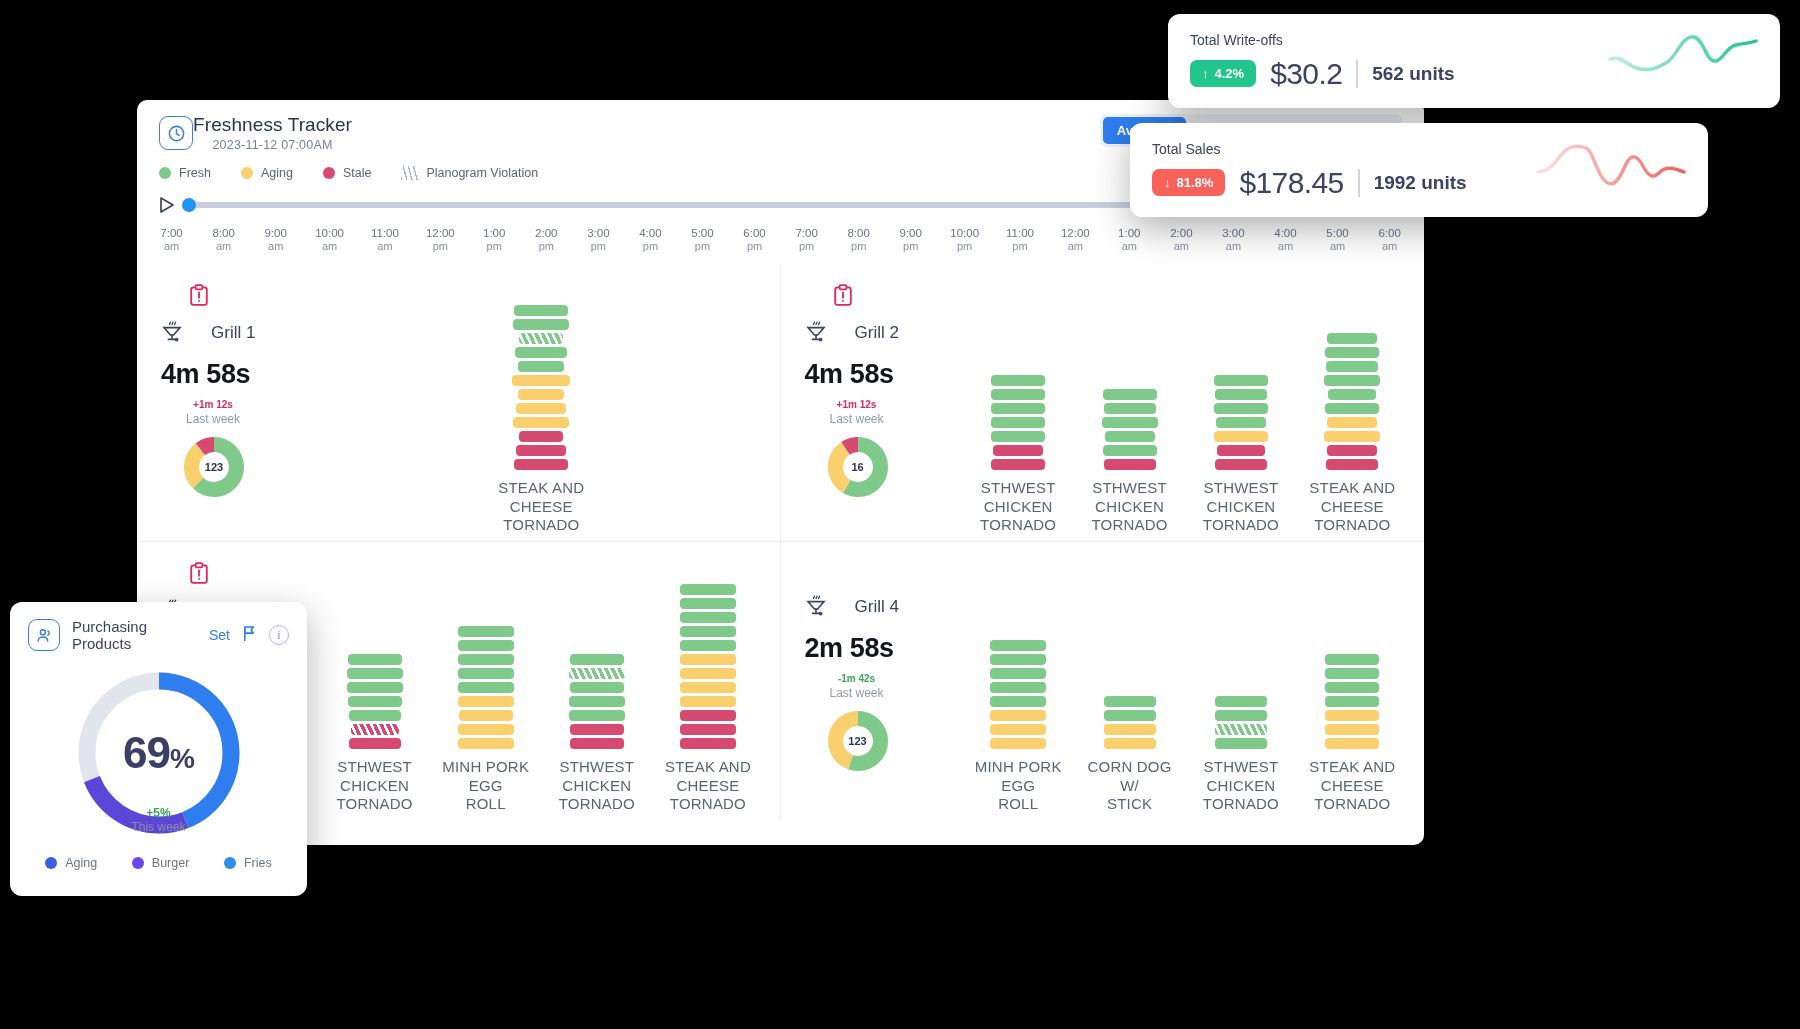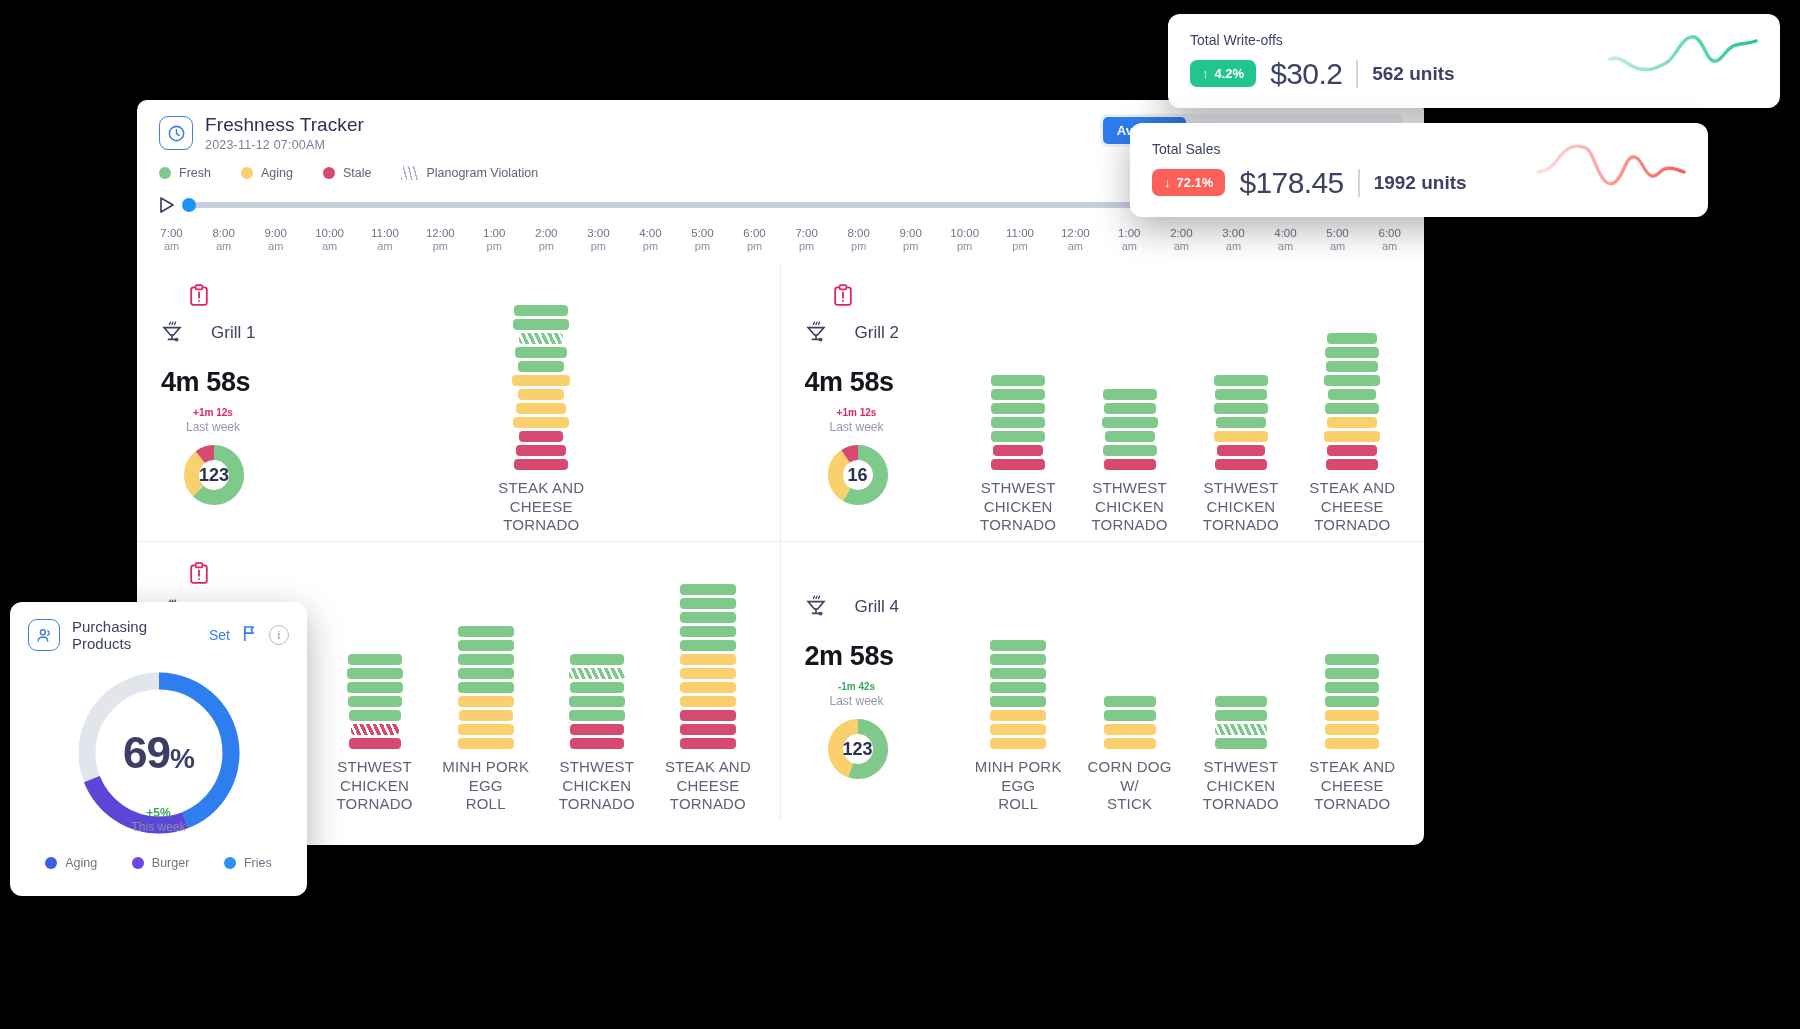--- a/index.html
+++ b/index.html
@@ -15,21 +15,21 @@
   .dashboard {
     position: absolute;
     left: 137px; top: 100px;
     width: 1287px; height: 745px;
     background: #ffffff;
     border-radius: 10px;
     box-shadow: 0 10px 40px rgba(0,0,0,.35);
     overflow: hidden;
   }
   .dash-head { padding: 14px 22px 0 22px; position: relative; }
-  .title-row { display: flex; align-items: center; gap: 12px; }
+  .title-row { display: flex; align-items: center; gap: 0; text-align: center; }
   .clock-badge {
     width: 34px; height: 34px; border-radius: 9px;
     border: 1.6px solid #3f7fd6; display: flex;
     align-items: center; justify-content: center; flex: 0 0 auto;
   }
   .dash-title { font-size: 19px; color: #2b3253; letter-spacing: .1px; }
   .dash-sub { font-size: 12.5px; color: #7a8096; margin-top: 2px; letter-spacing: .2px; }
 
   .legend-row { display: flex; align-items: center; gap: 30px; margin-top: 14px; }
   .leg { display: flex; align-items: center; gap: 8px; font-size: 12.5px; color: #5d6377; }
@@ -68,29 +68,29 @@
   
   .grid { display: grid; grid-template-columns: 1fr 1fr; grid-template-rows: 1fr 1fr; margin-top: 10px; }
   .cell { position: relative; height: 278px; padding: 14px 16px 0 24px; display: flex; }
   .cell.brdr-r { border-right: 1px solid #e9ecf2; }
   .cell.brdr-b { border-bottom: 1px solid #e9ecf2; }
 
   .cell-info { width: 158px; flex: 0 0 auto; }
   .alert-ico { margin: 6px 0 8px 28px; }
   .grill-row { display: flex; align-items: center; gap: 28px; }
   .grill-name { font-size: 17px; color: #3b4263; }
-  .big-time { font-size: 27px; font-weight: bold; color: #14161f; margin-top: 20px; letter-spacing: -.4px; }
+  .big-time { font-size: 27px; font-weight: bold; color: #14161f; margin-top: 12px; letter-spacing: -.4px; }
   .delta { font-size: 10px; font-weight: bold; margin-top: 9px; text-align: center; width: 104px; }
   .delta.up { color: #e0265c; }
   .delta.down { color: #3aa657; }
   .delta-sub { font-size: 12px; color: #9298ab; margin-top: 2px; text-align: center; width: 104px; }
   .donut-wrap { margin-top: 10px; position: relative; width: 62px; height: 62px; margin-left: 22px; }
   .donut-num {
     position: absolute; inset: 0; display: flex; align-items: center; justify-content: center;
-    font-size: 18px; font-weight: bold; color: #2b3253;
+    font-size: 11px; font-weight: bold; color: #2b3253;
   }
 
   
   .stacks { flex: 1; display: flex; align-items: flex-end; justify-content: space-around; padding-bottom: 6px; }
   .stack { width: 100px; display: flex; flex-direction: column; align-items: center; }
   .bars { display: flex; flex-direction: column-reverse; gap: 3px; align-items: center; }
   .bar { height: 11px; border-radius: 4px; }
   .bar.fresh { background: #7fc98a; }
   .bar.aging { background: #fad06e; }
   .bar.stale { background: #d64a71; }
@@ -626,21 +626,21 @@
       </svg>
     </div>
   </div>
 
   <div class="kpi" id="card-sales">
     <div class="kpi-left">
       <div class="kpi-title">Total Sales</div>
       <div class="kpi-row">
         <div class="pill red">
           <span>↓</span>
-          <span>72.1%</span>
+          <span>81.8%</span>
         </div>
         <div class="kpi-value">$178.45</div>
         <div class="kpi-sep"></div>
         <div class="kpi-units">1992 units</div>
       </div>
     </div>
     <div>
       <svg width="150" height="60" viewBox="0 0 150 60" fill="none">
         <defs>
             <linearGradient id="gs" x1="0" y1="0" x2="1" y2="0">

